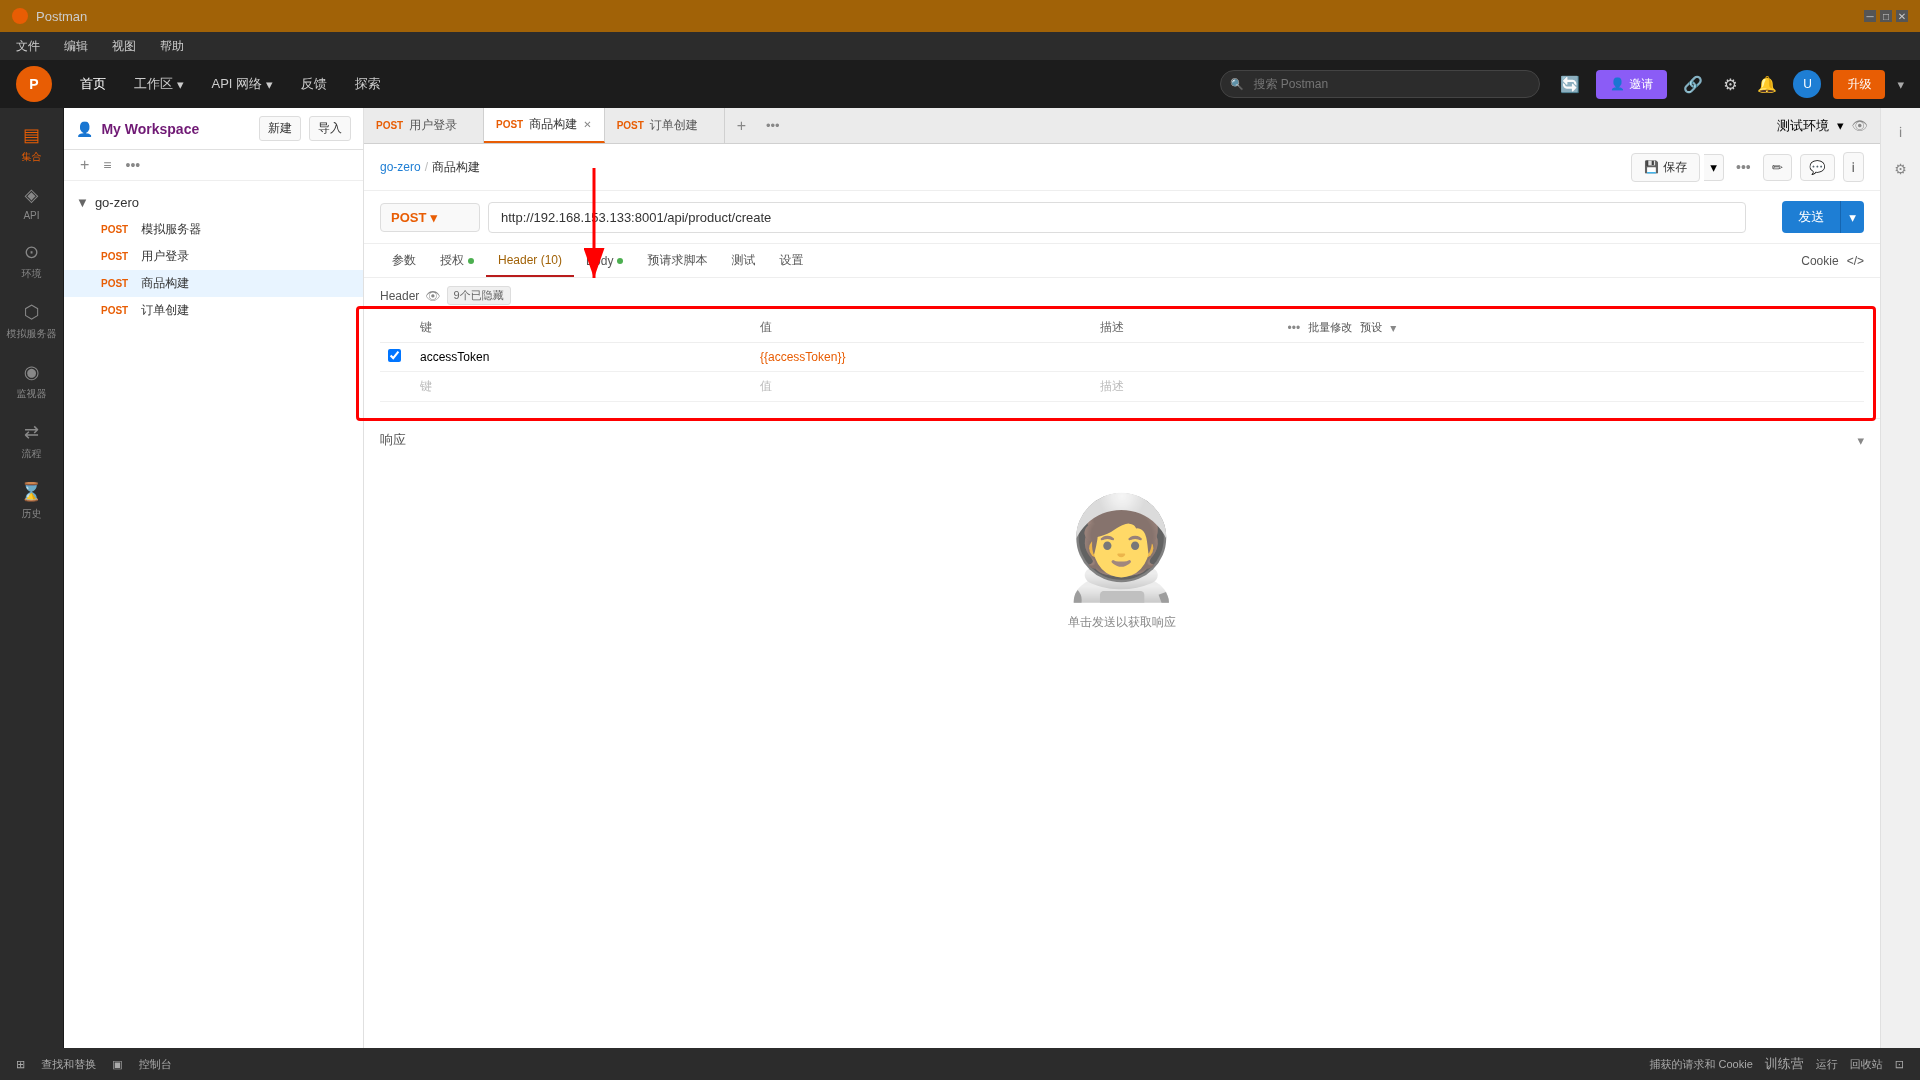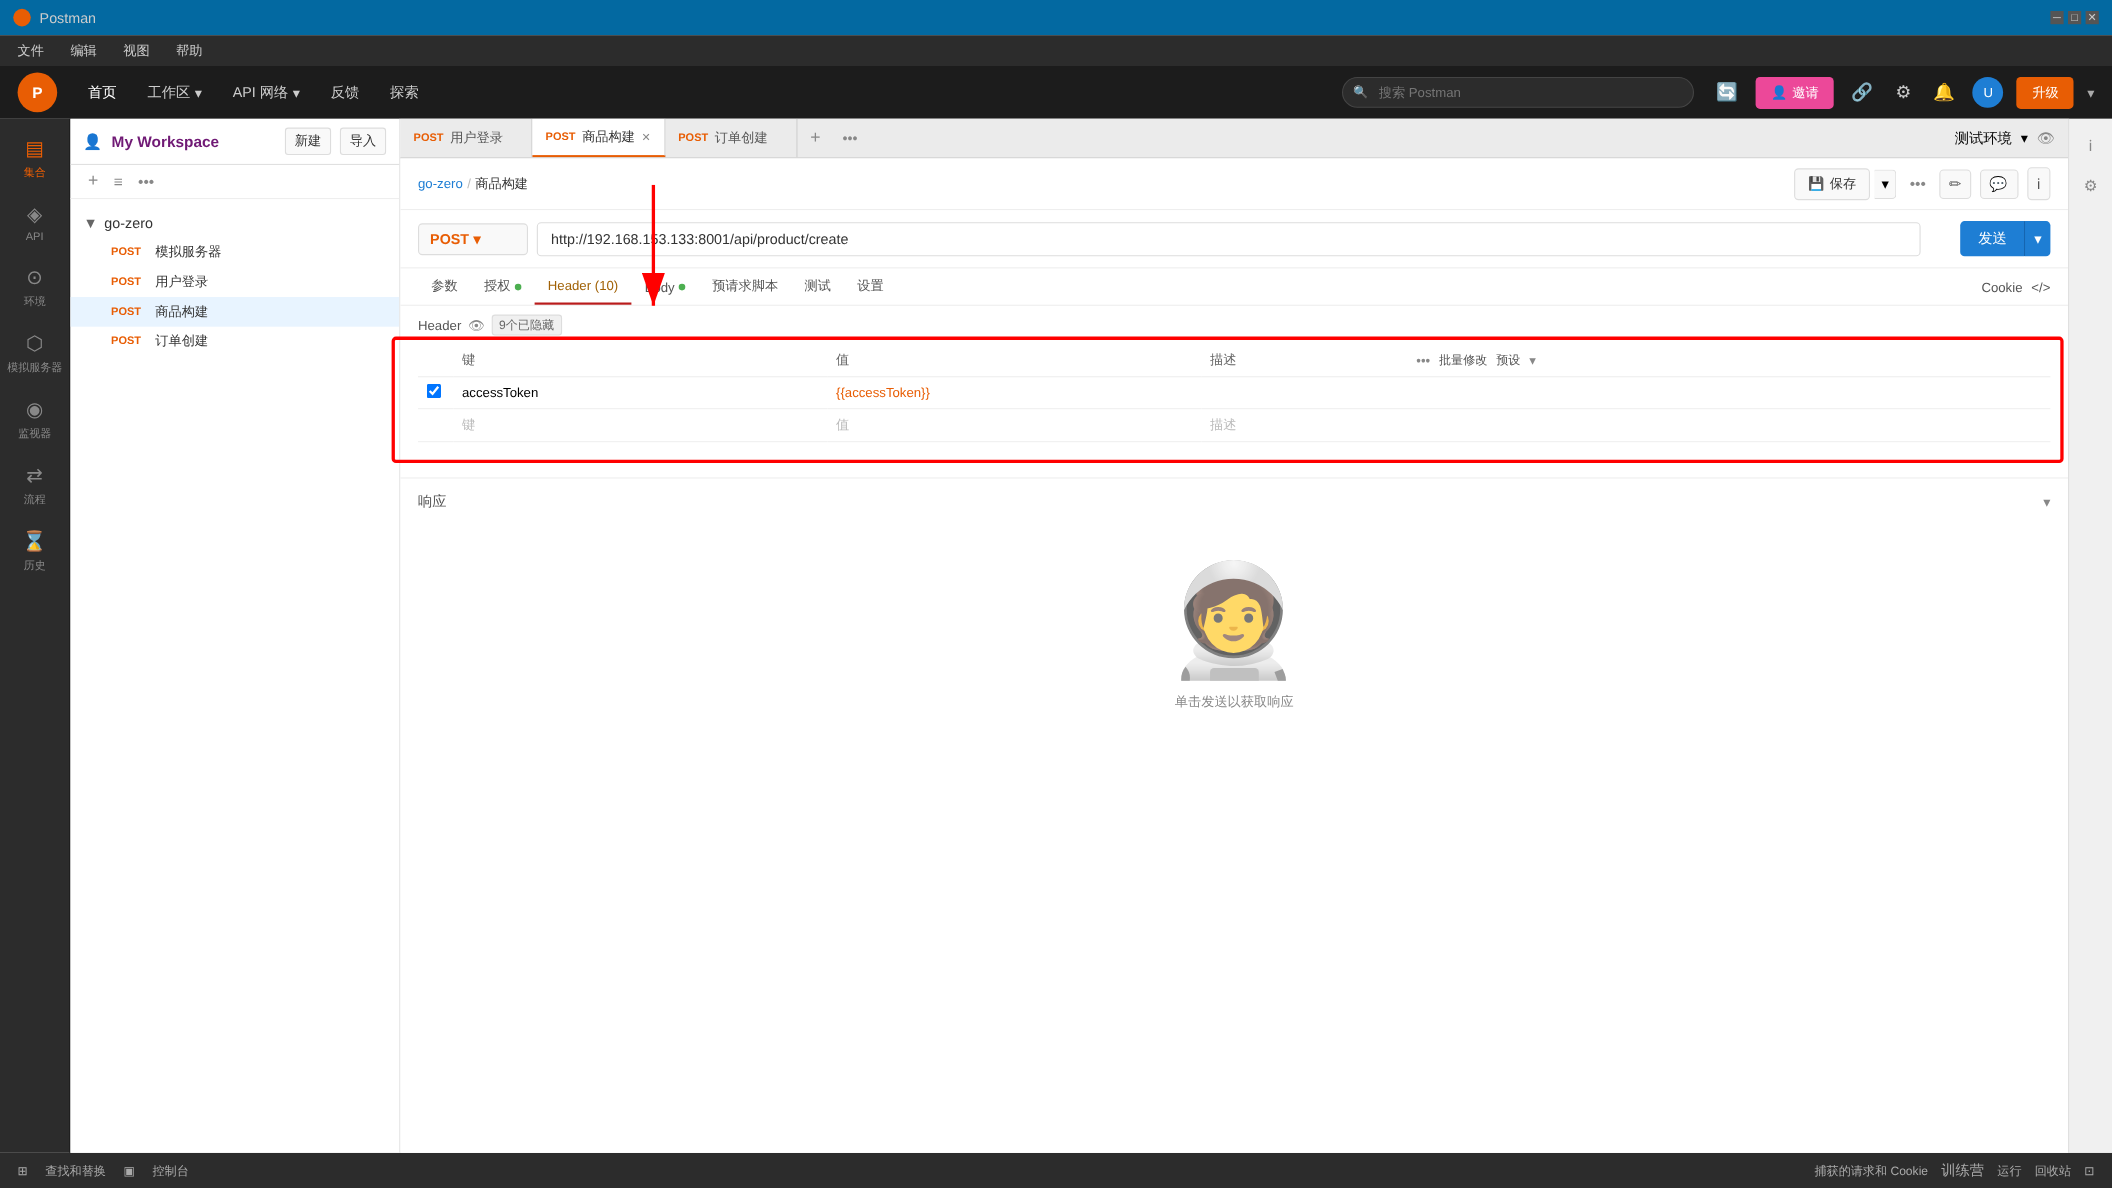--- a/index.html
+++ b/index.html
@@ -1,20 +1,20 @@
 <!DOCTYPE html>
 <html><head>
   <meta charset="utf-8">
   <style>
     * { margin: 0; padding: 0; box-sizing: border-box; }
     body { font-family: 'Microsoft YaHei', Arial, sans-serif; font-size: 13px; background: #f5f5f5; overflow: hidden; width: 1920px; height: 1080px; }
 
     
     .title-bar {
-      background: #0369a1;
+      background: #a16207;
       height: 32px;
       display: flex;
       align-items: center;
       padding: 12px 12px;
       color: #ccc;
       justify-content: space-between;
     }
     .title-bar-left { display: flex; align-items: center; gap: 8px; }
     .title-bar-logo { width: 16px; height: 16px; background: #e85d04; border-radius: 50%; }
     .title-bar-controls { display: flex; gap: 4px; }
@@ -44,21 +44,21 @@
     }
     .nav-logo { width: 36px; height: 36px; background: #e85d04; border-radius: 50%; display: flex; align-items: center; justify-content: center; color: white; font-size: 14px; font-weight: bold; margin-right: 16px; }
     .nav-items { display: flex; align-items: center; gap: 4px; flex: 1; }
     .nav-item { color: #ccc; font-size: 13px; padding: 6px 12px; cursor: pointer; display: flex; align-items: center; gap: 4px; border-radius: 4px; }
     .nav-item.active { color: white; }
     .nav-search { flex: 1; max-width: 320px; margin: 0 16px; }
     .nav-search input { width: 100%; background: #2c2c2c; border: 1px solid #444; border-radius: 20px; padding: 6px 12px 6px 32px; color: #ccc; font-size: 12px; outline: none; }
     .search-wrap { position: relative; }
     .search-icon-nav { position: absolute; left: 10px; top: 50%; transform: translateY(-50%); color: #888; font-size: 11px; }
     .nav-right { display: flex; align-items: center; gap: 12px; }
-    .nav-invite-btn { background: #ec4899; color: white; border: none; padding: 6px 14px; border-radius: 4px; cursor: pointer; font-size: 12px; display: flex; align-items: center; gap: 4px; }
+    .nav-invite-btn { background: #8b5cf6; color: white; border: none; padding: 6px 14px; border-radius: 4px; cursor: pointer; font-size: 12px; display: flex; align-items: center; gap: 4px; }
     .nav-icon-btn { color: #ccc; cursor: pointer; font-size: 16px; padding: 4px; }
     .upgrade-btn { background: #e85d04; color: white; border: none; padding: 6px 14px; border-radius: 4px; cursor: pointer; font-size: 12px; }
 
     
     .main-layout { display: flex; height: calc(1080px - 32px - 28px - 48px - 32px); }
 
     
     .sidebar {
       width: 64px;
       background: #2c2c2c;
@@ -496,21 +496,21 @@
               </td>
               <td>
                 <span style="color:#bbb;">描述</span>
               </td>
               <td></td>
             </tr>
           </tbody>
         </table>
       </div>
 
-      <div class="response-area" style="border-top:1px solid #eee;margin-top:24px;">
+      <div class="response-area" style="border-top:1px solid #eee;margin-top:8px;">
         <div class="response-header">
           <span class="response-title">响应</span>
           <span style="color:#888;">▾</span>
         </div>
         <div class="response-empty">
           <div style="font-size:100px;margin-bottom:8px;opacity:0.7;">🧑‍🚀</div>
           <span class="response-hint">单击发送以获取响应</span>
         </div>
       </div>
 

